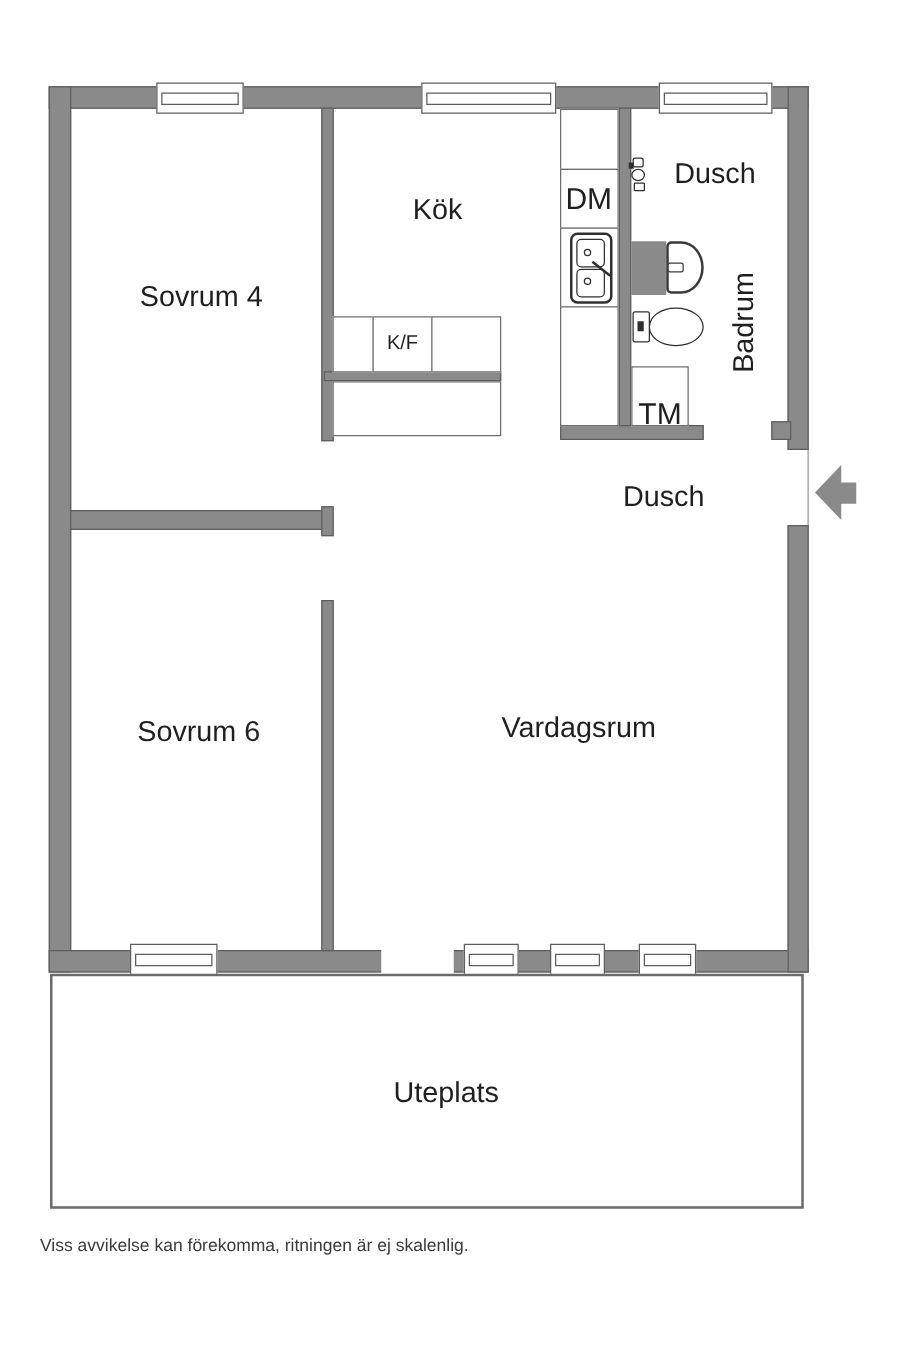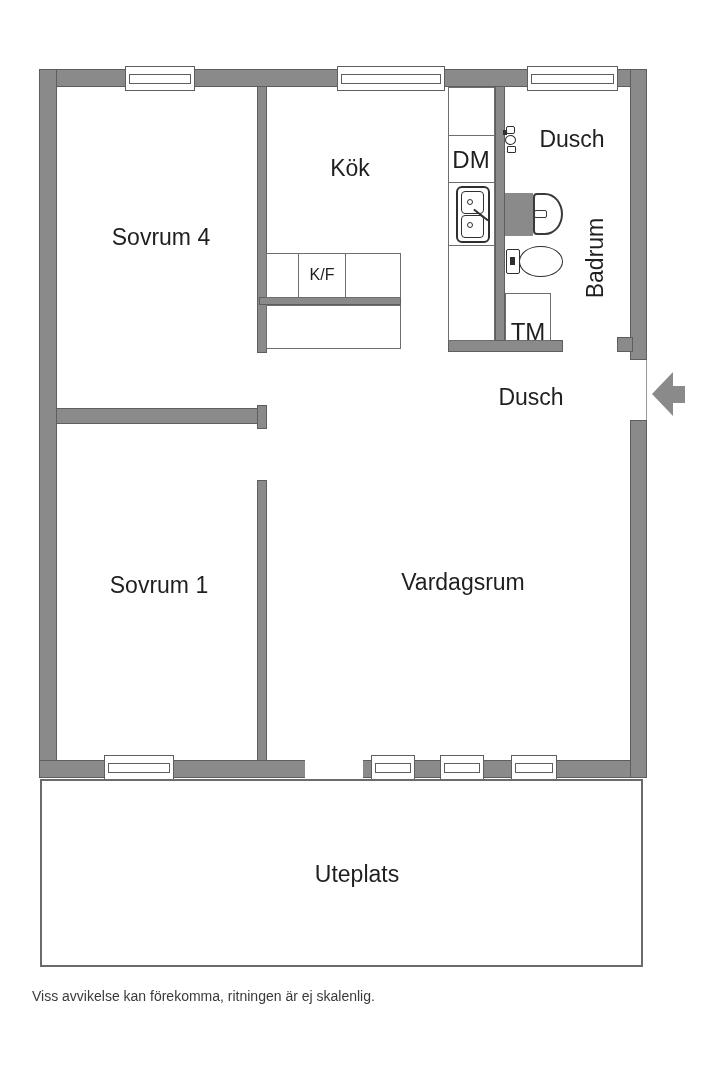--- a/index.html
+++ b/index.html
@@ -151,21 +151,21 @@
   <div class="arrow-tri"></div>
   <div class="arrow-tail"></div>
 
   <div class="ute"></div>
 
   <div class="lbl" style="left:161px;top:237px">Sovrum 4</div>
   <div class="lbl" style="left:350px;top:168px">Kök</div>
   <div class="lbl" style="left:572px;top:139px">Dusch</div>
   <div class="lbl rot" style="left:595px;top:258px">Badrum</div>
   <div class="lbl" style="left:531px;top:397px">Dusch</div>
-  <div class="lbl" style="left:159px;top:585px">Sovrum 1</div>
+  <div class="lbl" style="left:159px;top:585px">Sovrum 6</div>
   <div class="lbl" style="left:463px;top:582px">Vardagsrum</div>
   <div class="lbl" style="left:357px;top:874px">Uteplats</div>
 
   <div class="lbl s22" style="left:471px;top:160px">DM</div>
   <div class="lbl s20" style="left:322px;top:275px">K/F</div>
   <div class="lbl s22" style="left:528px;top:332px">TM</div>
 
 </div>
 
 <div class="disclaimer">Viss avvikelse kan förekomma, ritningen är ej skalenlig.</div>

